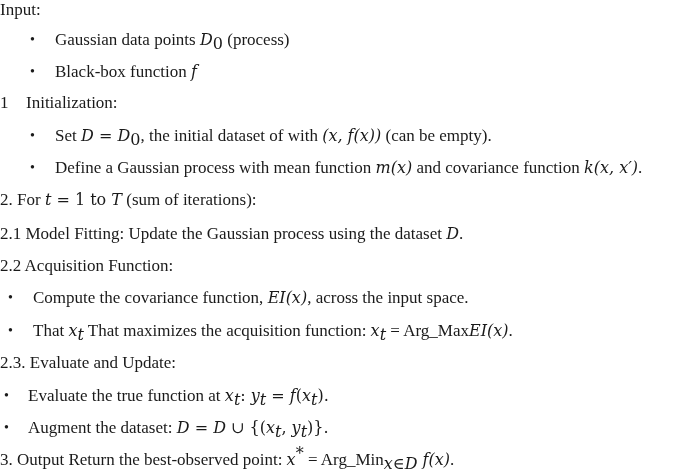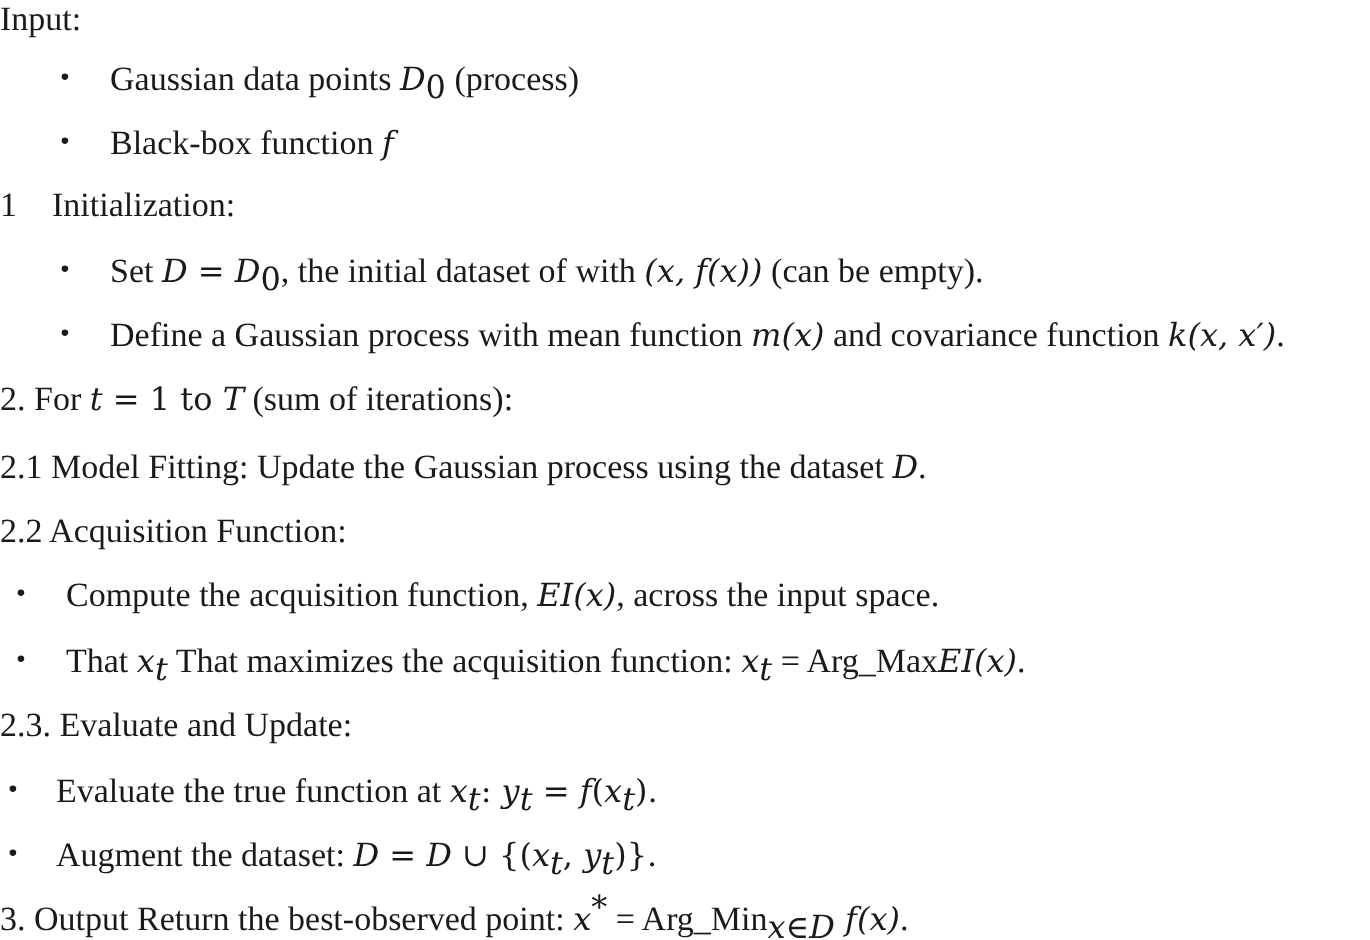--- a/index.html
+++ b/index.html
@@ -60,21 +60,21 @@
 
 <div class="line" style="top:224px;">
   <span class="b">2.1 Model Fitting:</span><span> Update the Gaussian process using the dataset </span><span class="m">D</span><span>.</span>
 </div>
 
 <div class="line b" style="top:256px;">2.2 Acquisition Function:</div>
 
 <div class="line" style="top:288px;">
   <span class="bullet" style="left:8px;">•</span>
   <span style="position:absolute;left:33px;">
-    <span>Compute the acquisition function, </span><span class="m">EI(x)</span><span>, across the input space.</span>
+    <span>Compute the covariance function, </span><span class="m">EI(x)</span><span>, across the input space.</span>
   </span>
 </div>
 
 <div class="line" style="top:321px;">
   <span class="bullet" style="left:8px;">•</span>
   <span style="position:absolute;left:33px;">
     <span>That </span><span class="m">x</span><sub class="m">t</sub><span> That maximizes the acquisition function: </span><span class="m">x</span><sub class="m">t</sub><span> = Arg_Max</span><span class="m">EI(x)</span><span>.</span>
   </span>
 </div>
 

